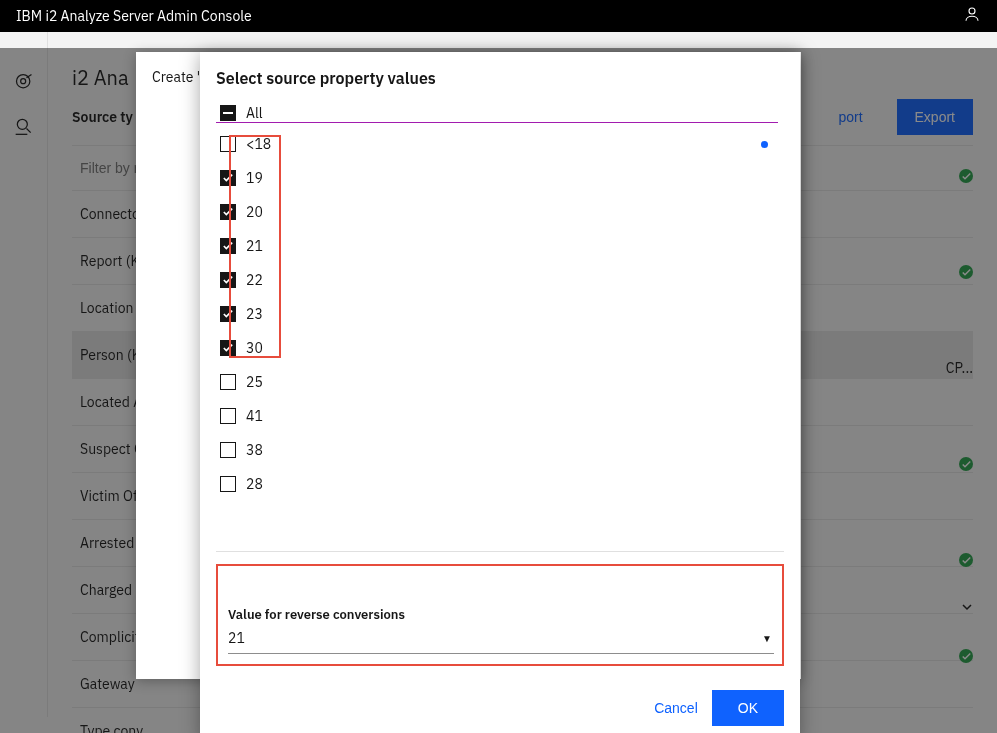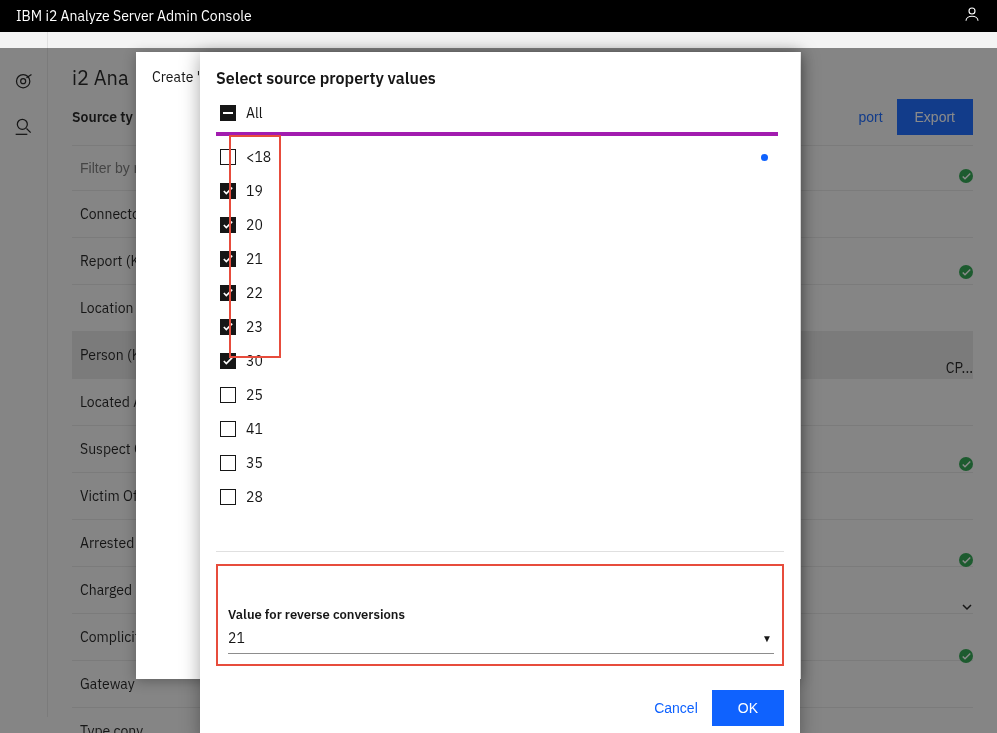--- a/index.html
+++ b/index.html
@@ -11,21 +11,21 @@
 
 .body-wrap { display: flex; height: calc(100% - 48px); }
 
 .left-rail { width: 48px; background: #f4f4f4; border-right: 1px solid #e0e0e0; padding-top: 40px; display: flex; flex-direction: column; align-items: center; gap: 20px; }
 .left-rail .rail-icon { width: 20px; height: 20px; color: #161616; }
 
 .main { flex: 1; padding: 32px 24px 0 24px; position: relative; }
 .page-title { font-size: 20px; font-weight: 400; margin-bottom: 8px; }
 .subtitle-row { display: flex; justify-content: space-between; align-items: center; border-bottom: 1px solid #e0e0e0; padding-bottom: 10px; }
 .subtitle { font-size: 14px; font-weight: 600; }
-.subtitle-actions { display: flex; gap: 0; align-items: center; }
+.subtitle-actions { display: flex; gap: 20px; align-items: center; }
 .btn-ghost { color: #0f62fe; background: transparent; border: none; padding: 8px 14px; font-size: 14px; cursor: pointer; }
 .btn-primary { background: #0f62fe; color: #fff; border: none; padding: 10px 18px; font-size: 14px; cursor: pointer; }
 
 .filter-row { display: flex; align-items: center; border-bottom: 1px solid #e0e0e0; }
 .filter-input { border: none; background: transparent; padding: 14px 8px; font-size: 14px; color: #525252; flex: 1; outline: none; }
 
 .type-list { }
 .type-item { padding: 14px 8px; border-bottom: 1px solid #e0e0e0; font-size: 14px; color: #161616; white-space: nowrap; overflow: hidden; text-overflow: ellipsis; }
 .type-item.selected { background: #e0e0e0; }
 
@@ -50,21 +50,21 @@
 .dialog-inner-header { padding: 16px 16px 8px 16px; font-size: 16px; font-weight: 600; }
 .dialog-inner-body { padding: 0 16px 16px 16px; }
 
 .list-container { position: relative; height: 456px; border-bottom: 1px solid #e0e0e0; }
 .list-scroll { height: 100%; overflow-y: scroll; padding-right: 6px; }
 .list-scroll::-webkit-scrollbar { width: 12px; }
 .list-scroll::-webkit-scrollbar-track { background: #fff; }
 .list-scroll::-webkit-scrollbar-thumb { background: #c6c6c6; }
 
 .row { display: flex; align-items: center; gap: 10px; padding: 8px 4px; position: relative; }
-.row.first { border-bottom: 4px solid #a21caf; padding-bottom: 10px; margin-bottom: 4px; }
+.row.first { border-bottom: 1px solid #a21caf; padding-bottom: 0; margin-bottom: 4px; }
 .cb { width: 16px; height: 16px; border: 1px solid #161616; display: inline-flex; align-items: center; justify-content: center; flex-shrink: 0; background: #fff; cursor: pointer; }
 .cb.checked { background: #161616; }
 .cb.indet { background: #161616; }
 .cb svg { width: 10px; height: 10px; fill: #fff; }
 .cb.indet .minus { width: 10px; height: 2px; background: #fff; }
 .row-label { font-size: 14px; }
 .blue-dot { width: 7px; height: 7px; border-radius: 50%; background: #0f62fe; position: absolute; right: 10px; }
 
 .highlight-checks { position: absolute; left: 13px; top: 39px; width: 52px; height: 223px; border: 2px solid #e74c3c; pointer-events: none; }
 
@@ -271,21 +271,21 @@
           <div class="row">
             <span class="cb"></span>
             <span class="row-label">25</span>
           </div>
           <div class="row">
             <span class="cb"></span>
             <span class="row-label">41</span>
           </div>
           <div class="row">
             <span class="cb"></span>
-            <span class="row-label">35</span>
+            <span class="row-label">38</span>
           </div>
           <div class="row">
             <span class="cb"></span>
             <span class="row-label">28</span>
           </div>
           <div class="row"></div>
         </div>
       <div class="highlight-checks"></div>
     </div>
 

